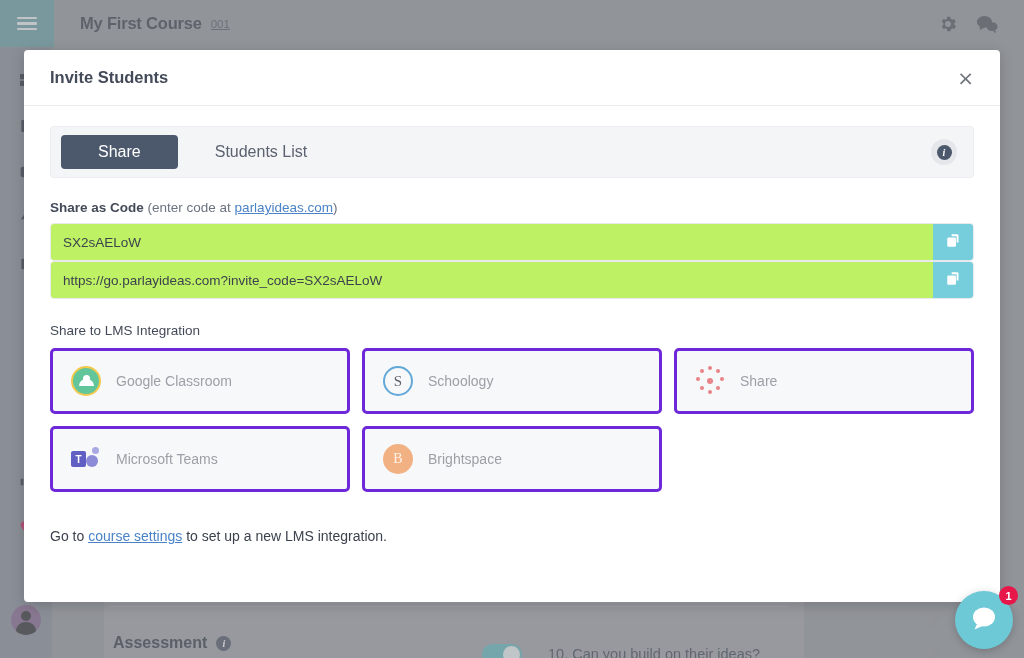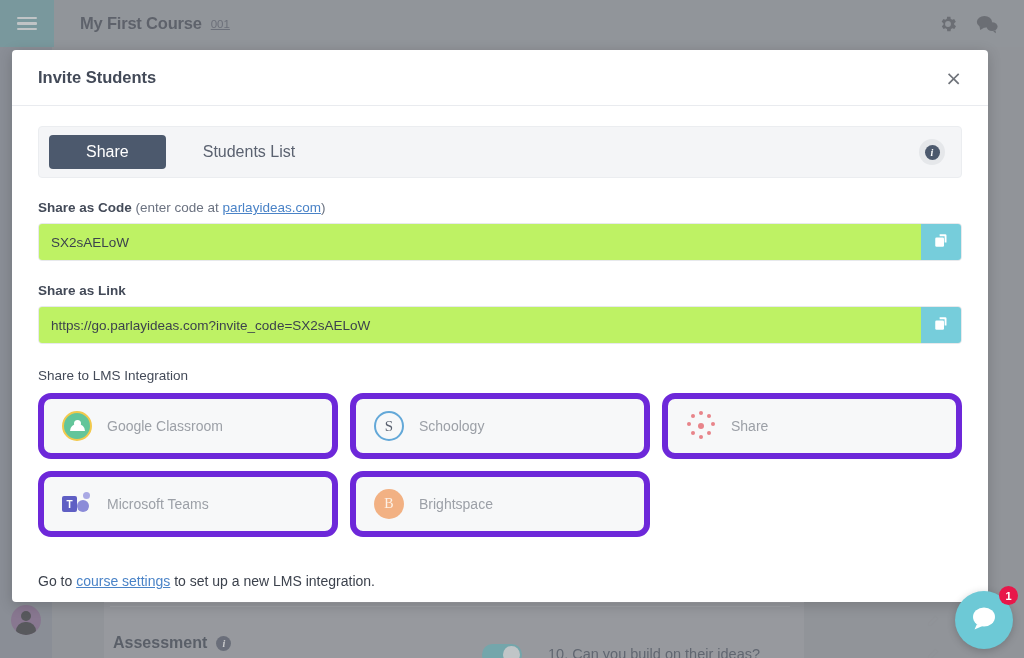--- a/index.html
+++ b/index.html
@@ -128,21 +128,21 @@
 
   
   .dim {
     position: absolute; inset: 0;
     background: rgba(128,131,136,0.42);
   }
 
   
   .modal {
     position: absolute;
-    left: 12px; top: 50px;
+    left: 24px; top: 50px;
     width: 976px; height: 552px;
     background: #ffffff;
     border-radius: 4px;
     box-shadow: 0 3px 14px rgba(0,0,0,0.18);
     overflow: hidden;
   }
 
   .modal-header {
     height: 56px;
     display: flex; align-items: center;
@@ -221,22 +221,22 @@
     font-size: 13.5px; font-weight: normal; color: #434a58;
   }
   .lms-grid {
     display: grid;
     grid-template-columns: repeat(3, 1fr);
     gap: 12px;
   }
   .lms-card {
     height: 66px;
     background: #f7f8f9;
-    border: 6px solid #6d28d9;
-    border-radius: 13px;
+    border: 3px solid #6d28d9;
+    border-radius: 5px;
     display: flex; align-items: center;
     padding: 12px 18px; gap: 15px;
     cursor: pointer;
   }
   .lms-label { font-size: 14px; color: #9ca0a7; }
   .lms-icon { width: 30px; height: 30px; flex: 0 0 30px; position: relative; }
 
   
   .ico-gc {
     border-radius: 50%; background: #63c59a;
@@ -436,23 +436,20 @@
         <div class="copy-btn">
           <span>
             <svg width="15" height="15" viewBox="0 0 24 24" fill="#ffffff">
                 <path d="M9 2h9a2 2 0 0 1 2 2v11h-3V5H9z"></path>
                 <path d="M4 7h10a2 2 0 0 1 2 2v11a2 2 0 0 1-2 2H4a2 2 0 0 1-2-2V9a2 2 0 0 1 2-2z"></path>
               </svg>
           </span>
         </div>
       </div>
 
-      <div class="field-label">
-        <b>Share as Link</b>
-      </div>
 
       <div class="field-row">
         <div class="field-value">https://go.parlayideas.com?invite_code=SX2sAELoW</div>
         <div class="copy-btn">
           <span>
             <svg width="15" height="15" viewBox="0 0 24 24" fill="#ffffff">
                 <path d="M9 2h9a2 2 0 0 1 2 2v11h-3V5H9z"></path>
                 <path d="M4 7h10a2 2 0 0 1 2 2v11a2 2 0 0 1-2 2H4a2 2 0 0 1-2-2V9a2 2 0 0 1 2-2z"></path>
               </svg>
           </span>

